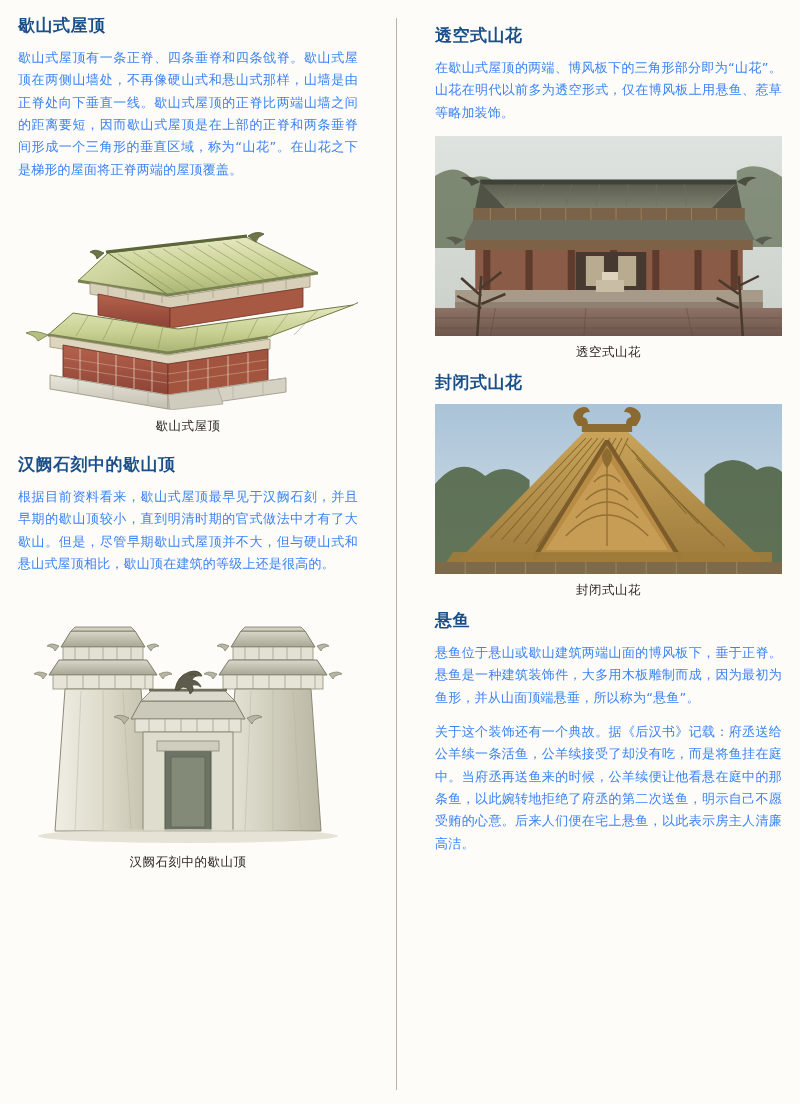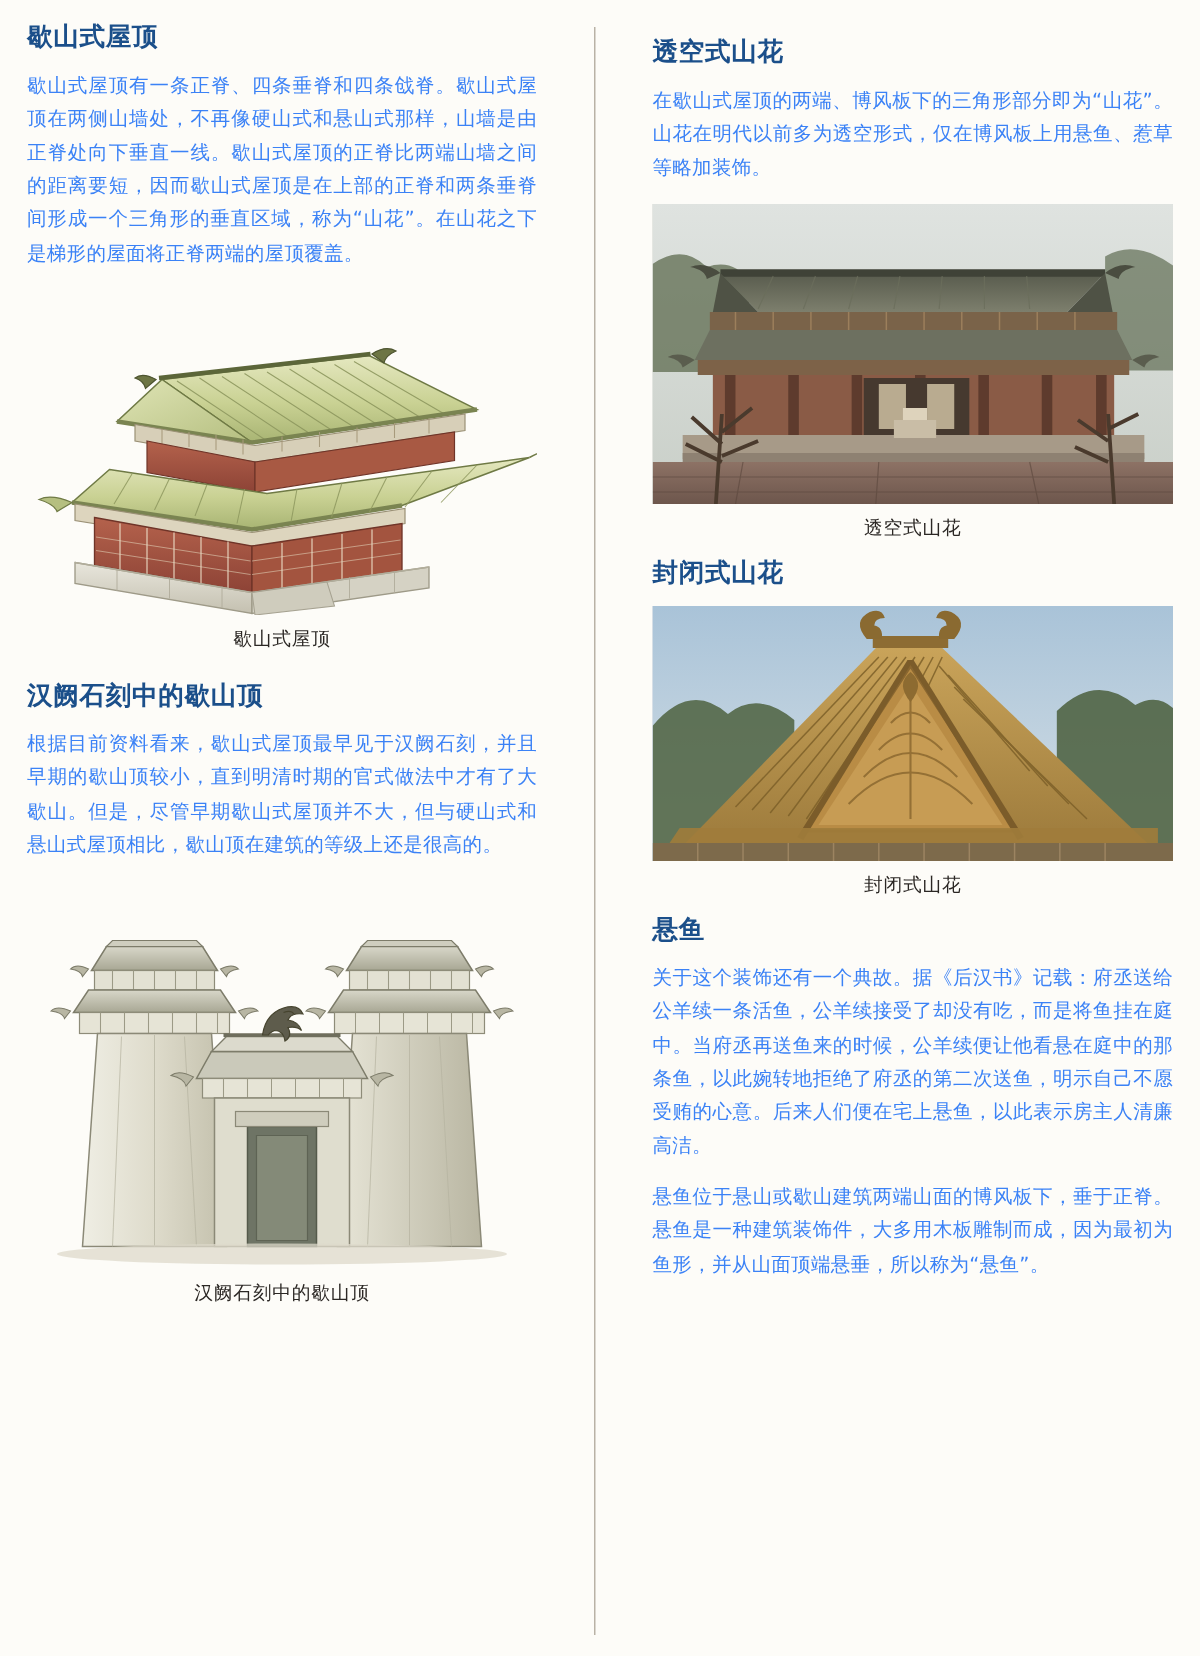--- a/index.html
+++ b/index.html
@@ -529,17 +529,17 @@
               <path d="M240,158 L240,170"></path>
               <path d="M270,158 L270,170"></path>
             <path d="M300,158 L300,170"></path>
           </g>
         </svg>
       </div>
       <div class="caption">封闭式山花</div>
     </div>
 
     <h2 class="heading">悬鱼</h2>
+    <p class="body">悬鱼位于悬山或歇山建筑两端山面的博风板下，垂于正脊。悬鱼是一种建筑装饰件，大多用木板雕制而成，因为最初为鱼形，并从山面顶端悬垂，所以称为“悬鱼”。</p>
     <p class="body">关于这个装饰还有一个典故。据《后汉书》记载：府丞送给公羊续一条活鱼，公羊续接受了却没有吃，而是将鱼挂在庭中。当府丞再送鱼来的时候，公羊续便让他看悬在庭中的那条鱼，以此婉转地拒绝了府丞的第二次送鱼，明示自己不愿受贿的心意。后来人们便在宅上悬鱼，以此表示房主人清廉高洁。</p>
-    <p class="body">悬鱼位于悬山或歇山建筑两端山面的博风板下，垂于正脊。悬鱼是一种建筑装饰件，大多用木板雕制而成，因为最初为鱼形，并从山面顶端悬垂，所以称为“悬鱼”。</p>
 
   </div>
 </div>
 
 </body></html>

